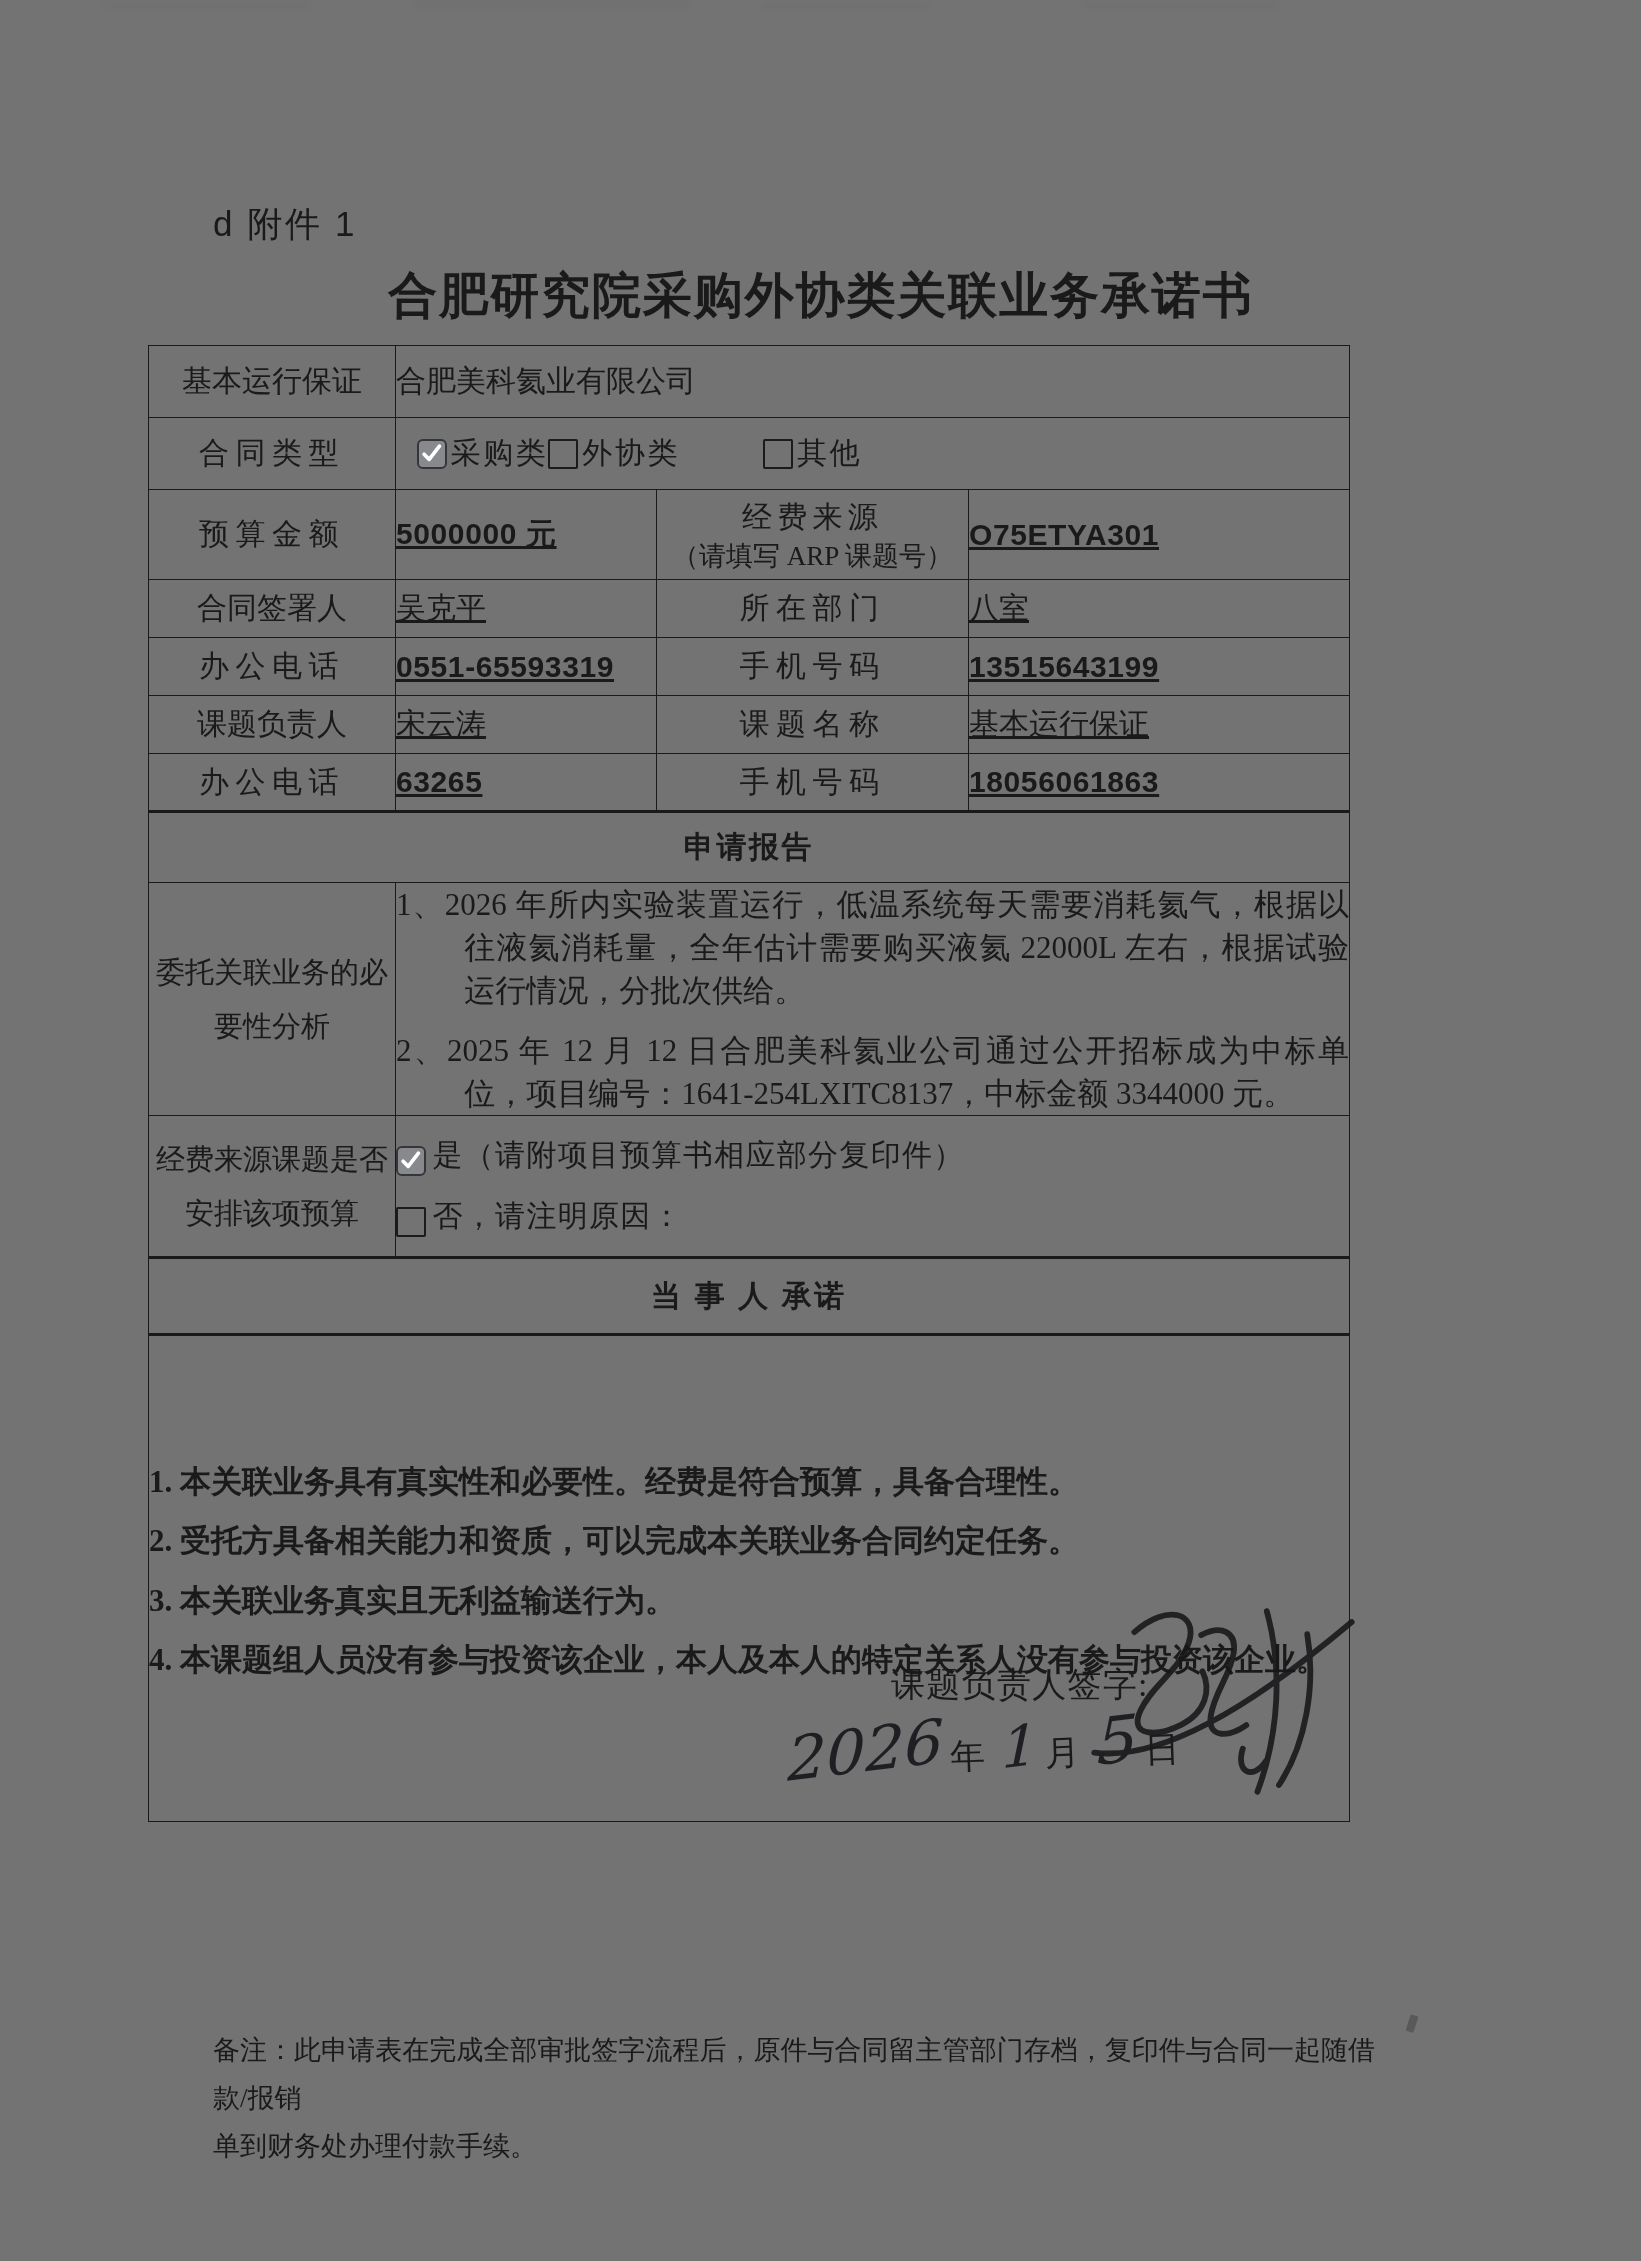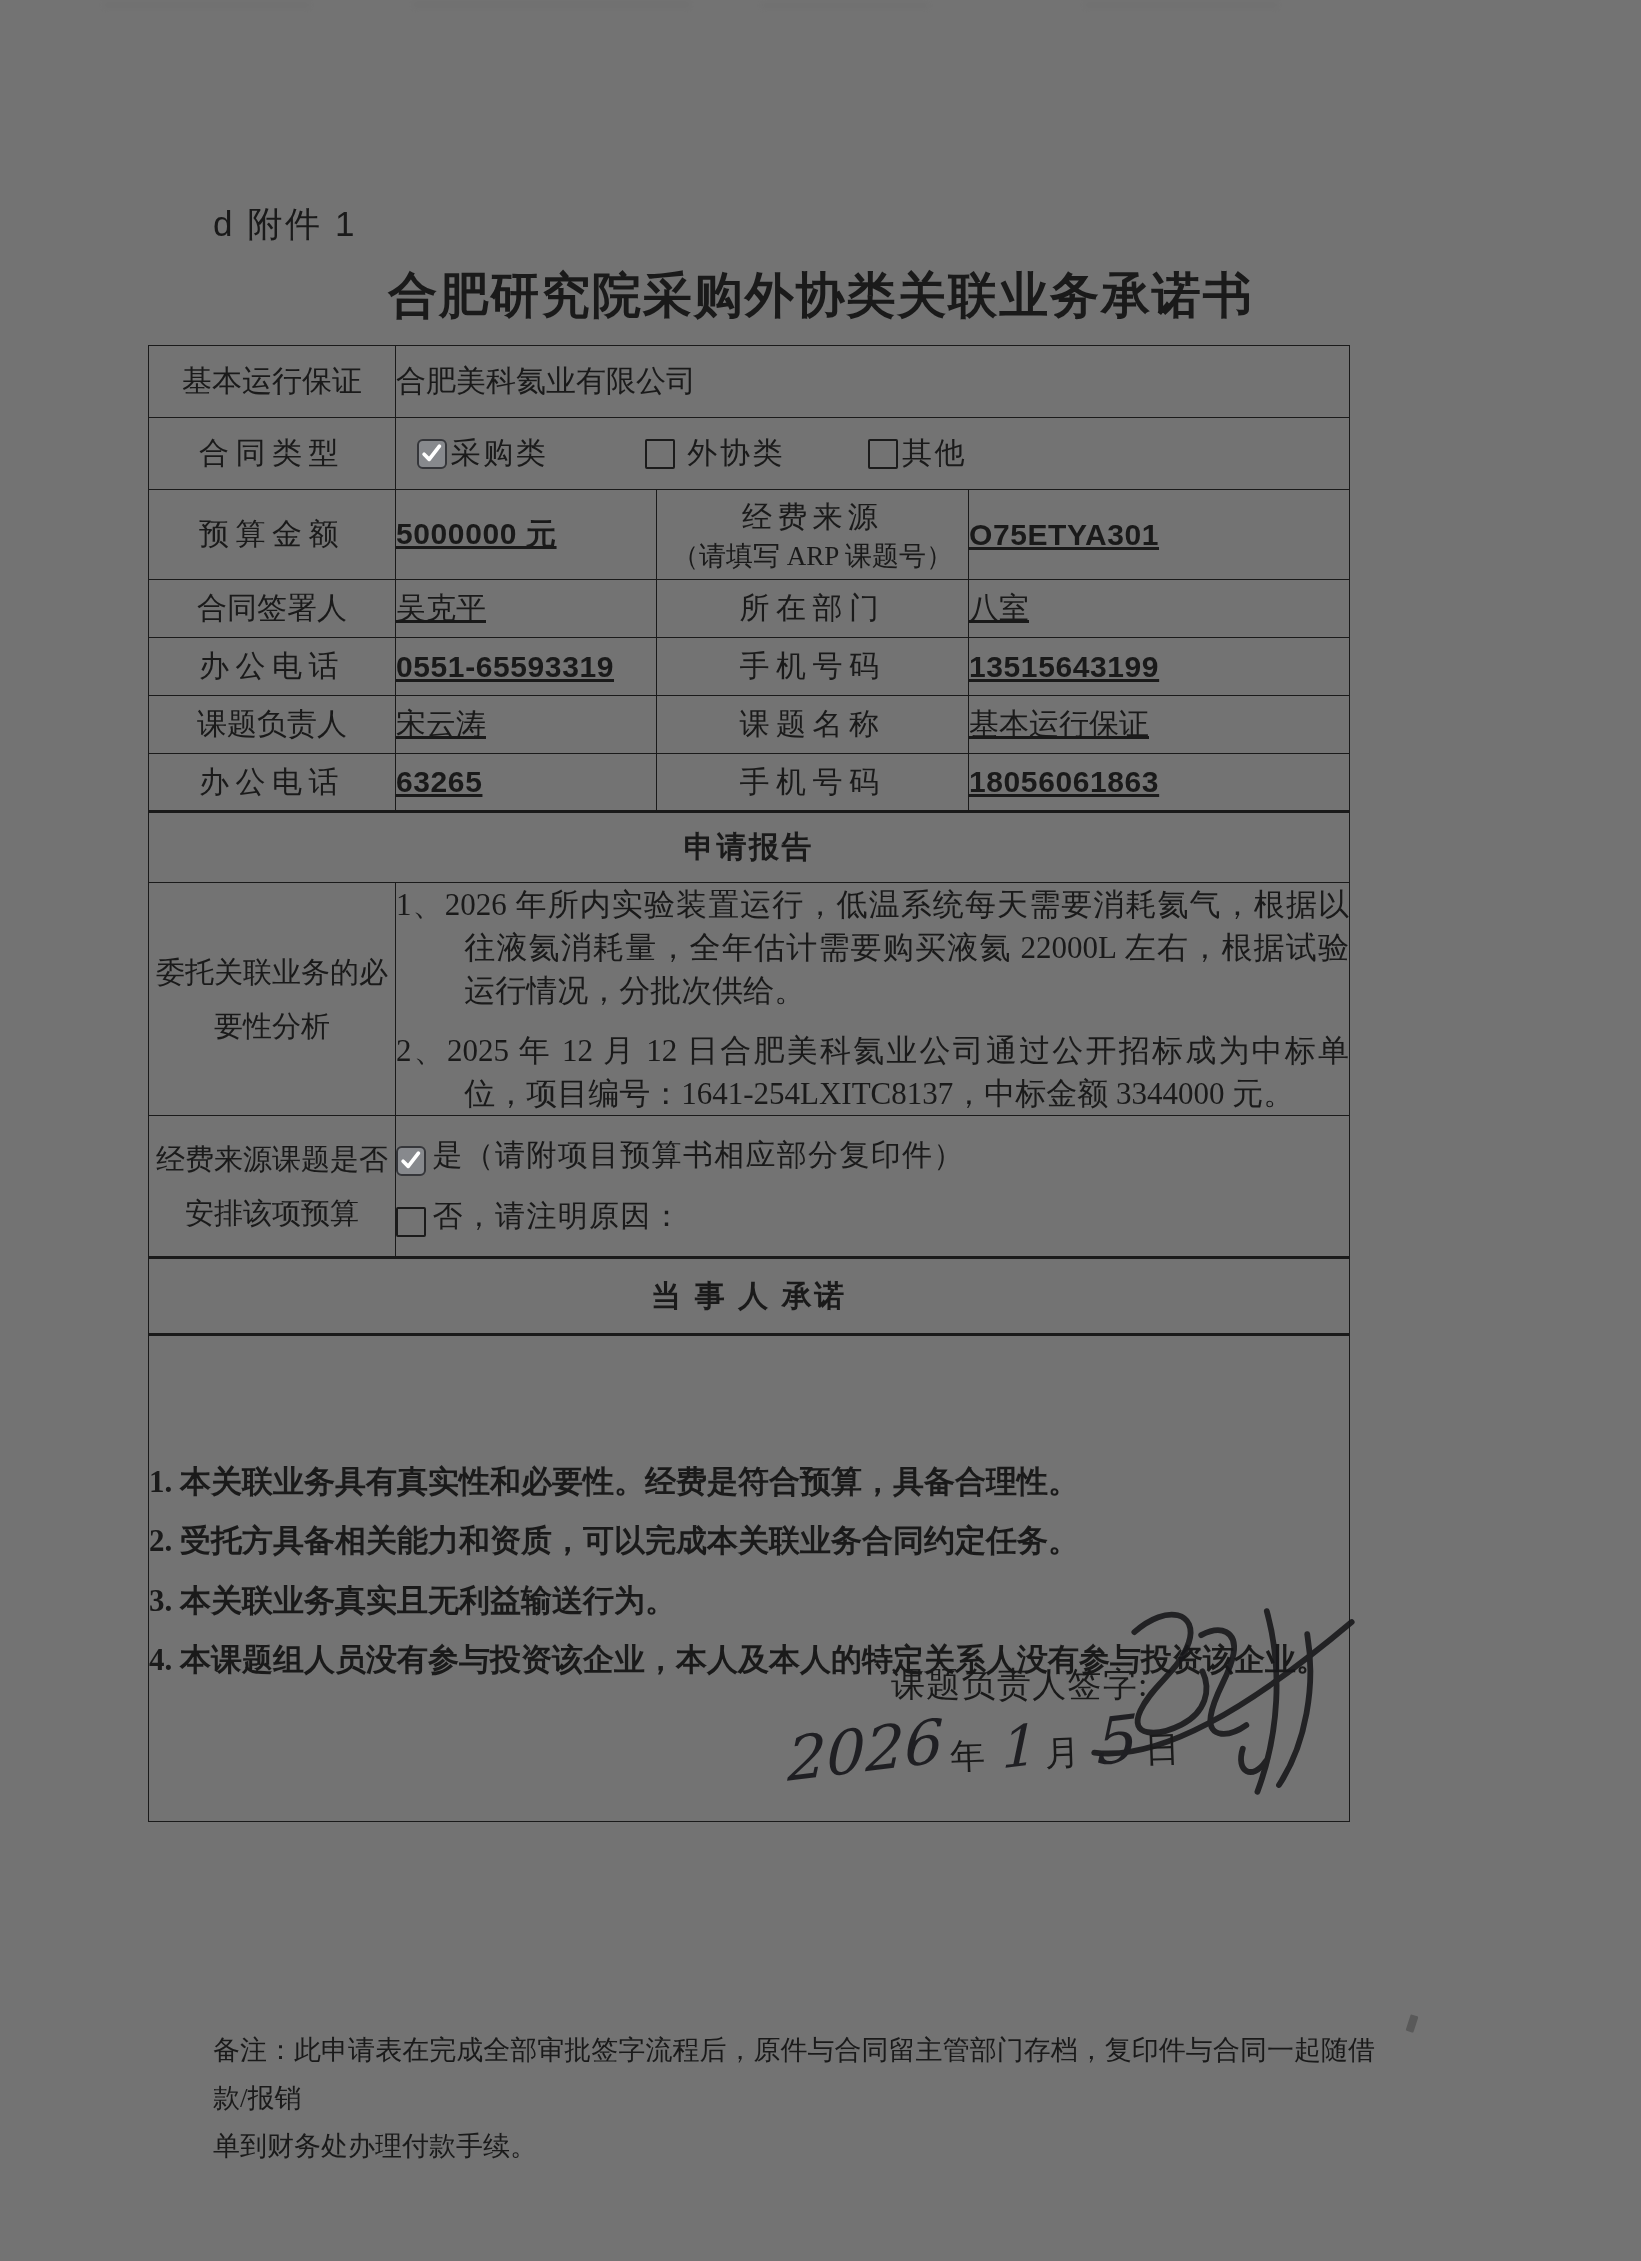--- a/index.html
+++ b/index.html
@@ -58,21 +58,21 @@
     display:inline-block;width:30px;height:30px;
     border:2.6px solid #1b1b1b;border-radius:1.9px;background:transparent;
     vertical-align:-5.2px;box-sizing:border-box;position:relative;flex:none;
   }
   .cb svg.check{display:none;position:absolute;left:0;top:0;width:24.5px;height:24.5px;}
   .cb.checked{background:#87898d;border-color:#35363a;border-radius:5.8px;}
   .cb.checked svg.check{display:block;}
   .cb-row{display:flex;align-items:flex-start;padding-left:20.7px;}
   .cb-item{display:flex;align-items:center;}
   .cb-item .cb-label{margin-left:3.9px;letter-spacing:2.6px;}
-  .gap1{margin-left:97px;gap:8px;} .gap2{margin-left:83px;}
+  .gap1{} .gap2{margin-left:83px;}
 
   
   td.section-head{
     text-align:center;font-weight:700;
     font-size:34px;letter-spacing:2.6px;
     font-family:"Liberation Sans",sans-serif;
   }
 
   
   td.analysis{vertical-align:middle;padding:9px 35px 9px 32px;}

